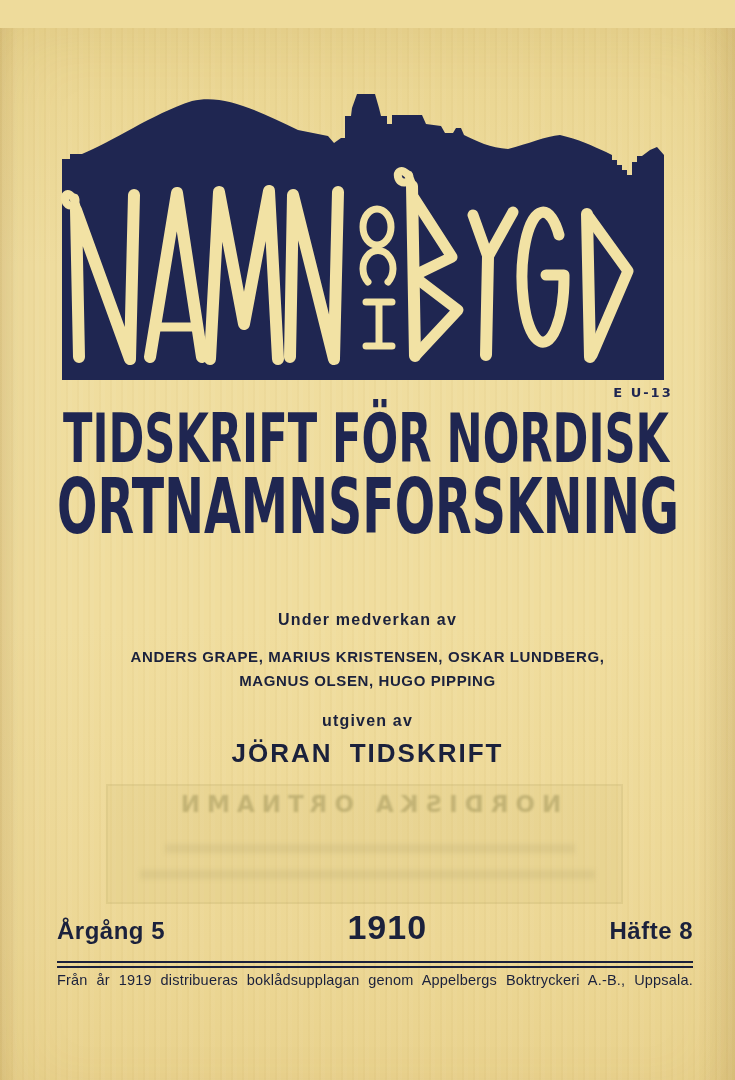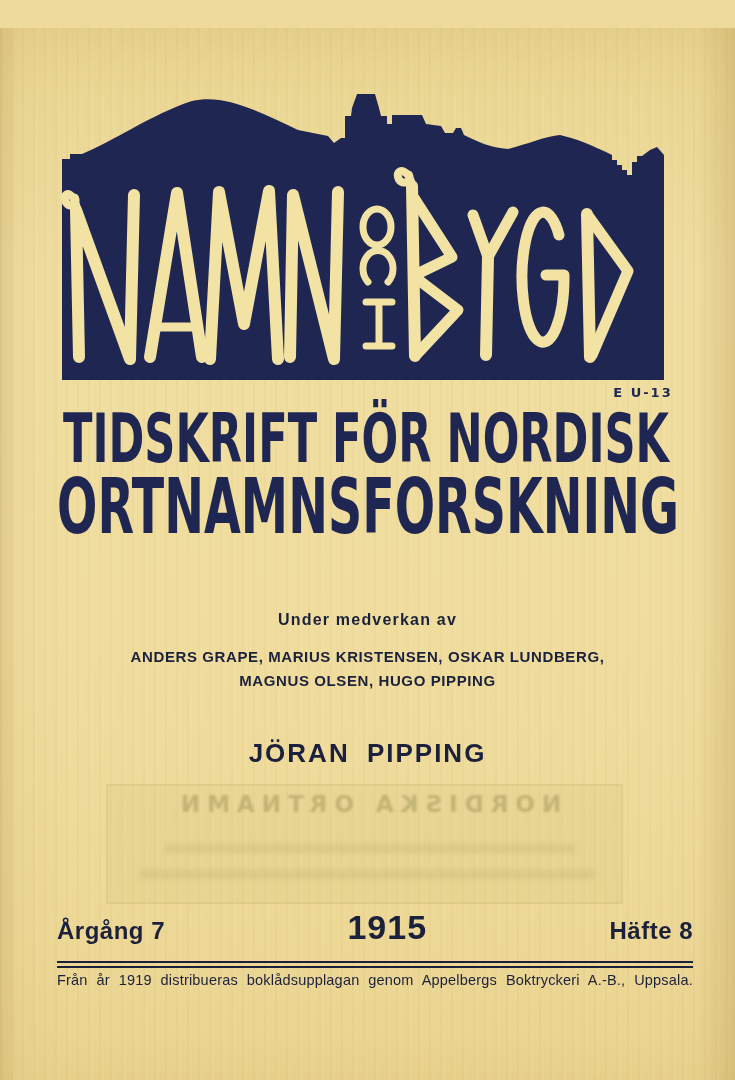--- a/index.html
+++ b/index.html
@@ -141,30 +141,31 @@
 
     <text class="sig" x="643" y="369" text-anchor="middle">E U-13</text>
 
     <text class="sub sub1" x="63" y="434" textLength="606" lengthAdjust="spacingAndGlyphs">TIDSKRIFT FÖR NORDISK</text>
     <text class="sub sub2" x="57" y="505" textLength="622" lengthAdjust="spacingAndGlyphs">ORTNAMNSFORSKNING</text>
   </svg>
 
   <div class="txt contrib-intro">Under medverkan av</div>
   <div class="txt names names2">MAGNUS OLSEN, HUGO PIPPING</div>
   <div class="txt names names1">ANDERS GRAPE, MARIUS KRISTENSEN, OSKAR LUNDBERG,</div>
-  <div class="txt editor-name">JÖRAN PIPPING</div>
+  <div class="txt editor-intro">utgiven av</div>
+  <div class="txt editor-name">JÖRAN TIDSKRIFT</div>
 
   <div class="ghost-box"></div>
   <div class="ghost-title">NORDISKA ORTNAMN</div>
   <div class="ghost-bar b1"></div>
   <div class="ghost-bar b2"></div>
 
   <div class="issue-row">
-    <span class="issue-side">Årgång 7</span>
-    <span class="issue-year">1915</span>
+    <span class="issue-side">Årgång 5</span>
+    <span class="issue-year">1910</span>
     <span class="issue-side">Häfte 8</span>
   </div>
 
   <div class="double-rule"></div>
 
   <div class="imprint">Från år 1919 distribueras boklådsupplagan genom Appelbergs Boktryckeri A.-B., Uppsala.</div>
 
 </div>
 
 </body></html>

